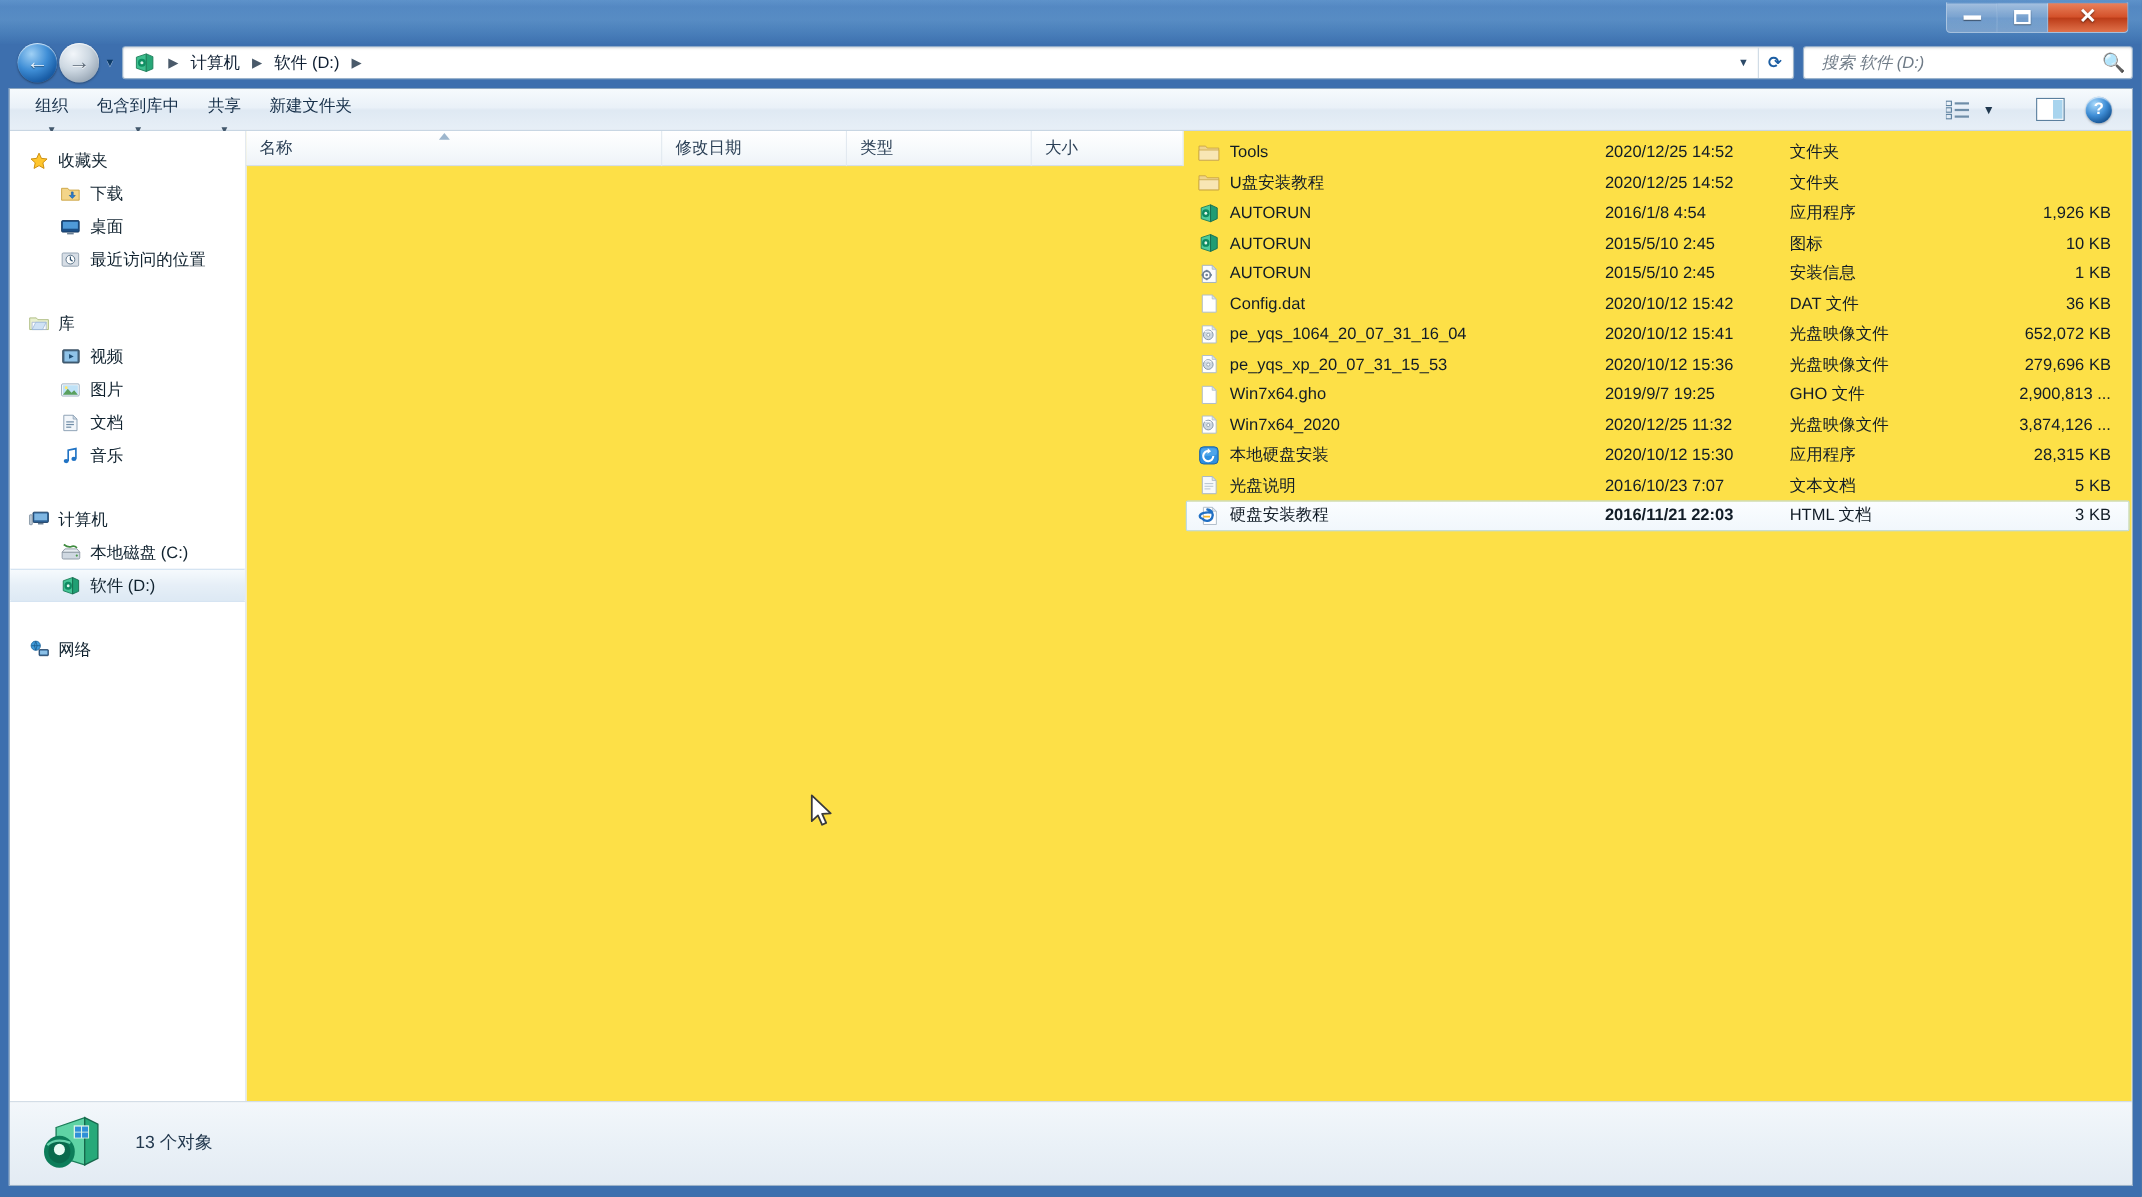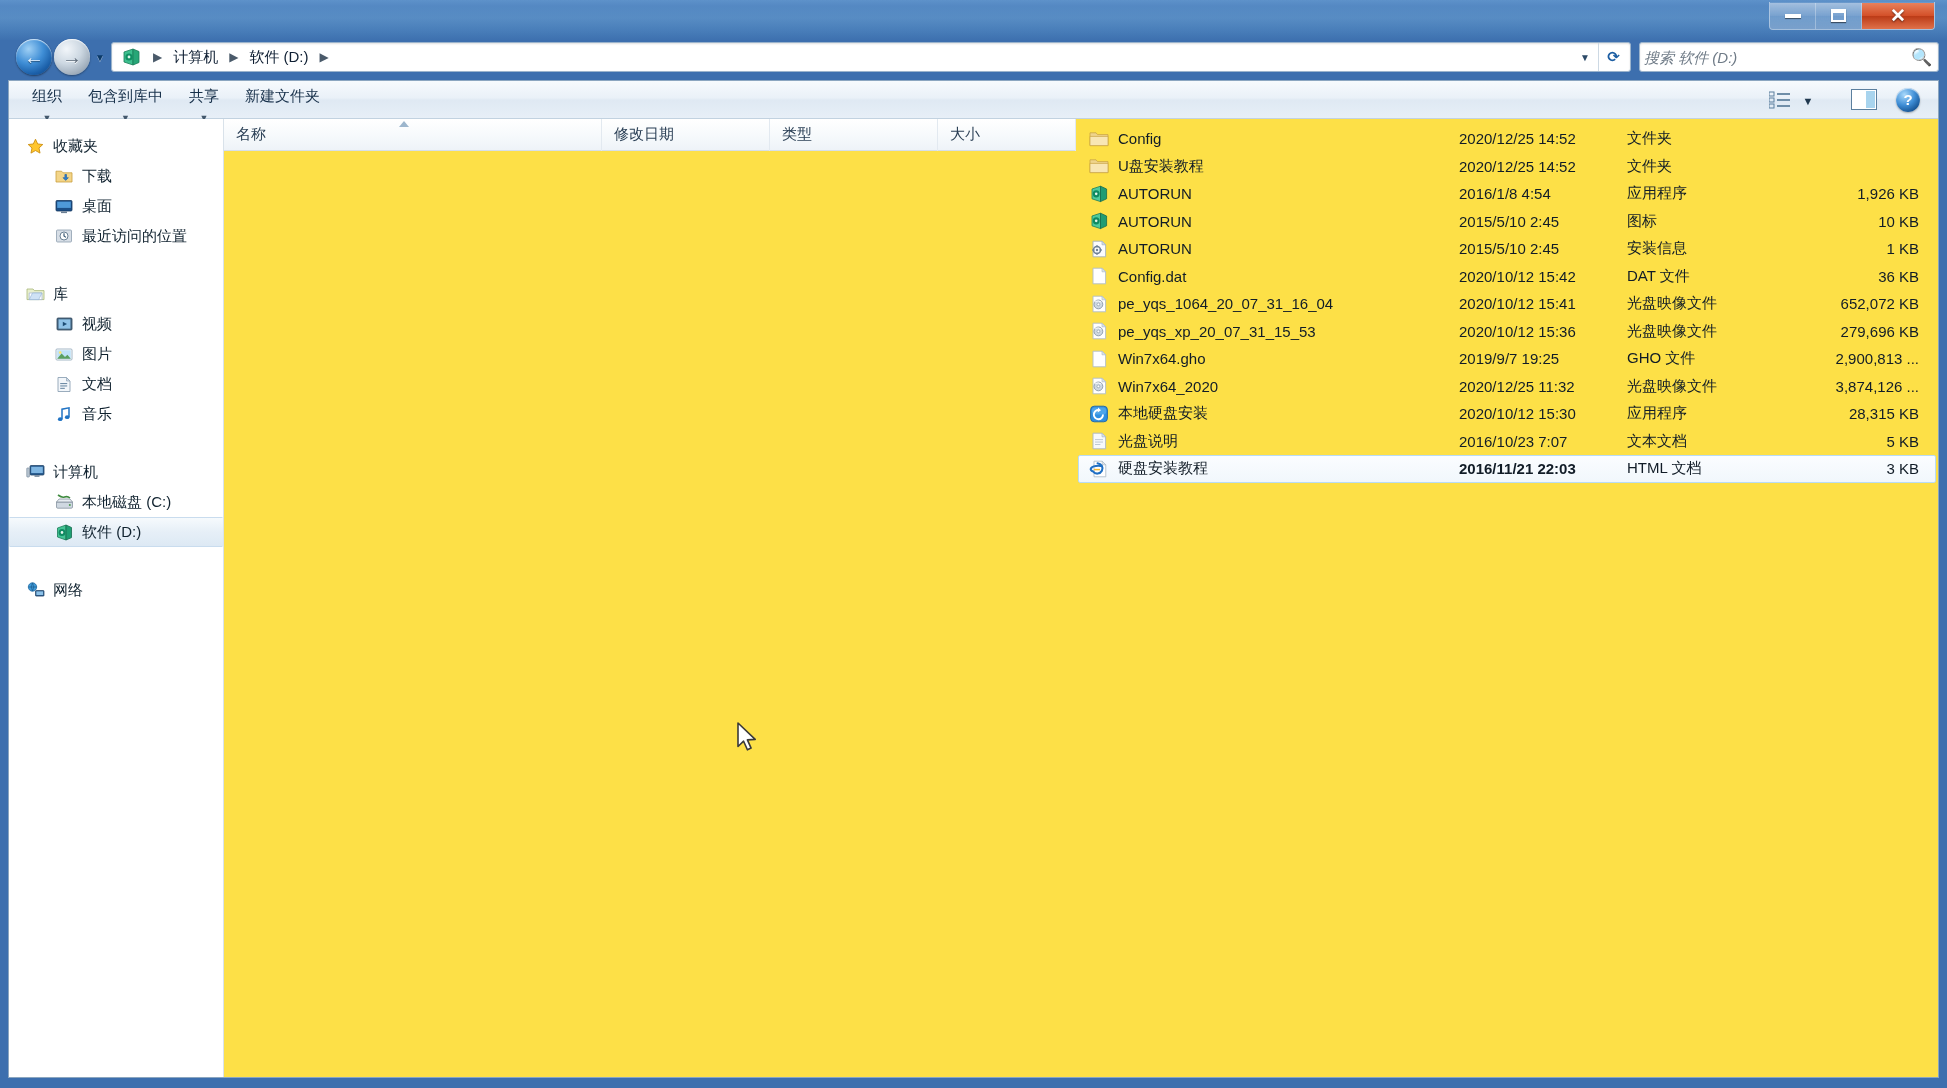--- a/index.html
+++ b/index.html
@@ -117,21 +117,21 @@
   }
   #addr-refresh {
     width: 30px; height: 28px; display:flex; align-items:center; justify-content:center;
     border-left: 1px solid #cdd9e4;
     color:#1c5ea3; font-size:15px; font-weight:bold;
   }
 
   #searchbox {
     width: 300px; height: 30px; margin-left: 8px;
     background: #fff; border: 1px solid #9ab3cc; border-radius: 3px;
-    display:flex; align-items:center; padding: 0 4px 0 4px;
+    display:flex; align-items:center; padding: 0 4px 0 16px;
     box-shadow: inset 0 1px 2px rgba(0,0,0,.12);
   }
   #search-input {
     flex: 1; border: none; outline: none;
     font-size: 15px; font-style: italic; color: #6f7b87;
     font-family: "Liberation Sans", sans-serif;
     background: transparent;
   }
   #search-input::placeholder { color:#6f7b87; font-style: italic; opacity:1; }
   #search-icon {
@@ -555,21 +555,21 @@
 
         <div id="rows">
             <div class="row">
               <div class="cell cell-name" style="width: 378px;">
                 <span style="width: 20px; height: 20px; flex: 0 0 auto; display: block;">
                   <svg class="fileicon" viewBox="0 0 20 18">
       <path d="M1 2.8 L7 2.8 L8.5 4.6 L19 4.6 L19 15.6 L1 15.6 Z" fill="#efd48c" stroke="#c9a442" stroke-width=".8"></path>
       <path d="M1 15.6 L1 6.4 L19 6.4 L19 15.6 Z" fill="#f8e6b4" stroke="#c9a442" stroke-width=".7"></path>
     </svg>
                 </span>
-                <span>Config</span>
+                <span>Tools</span>
               </div>
               <div class="cell cell-date" style="width: 168px;">2020/12/25 14:52</div>
               <div class="cell cell-type" style="width: 168px;">文件夹</div>
               <div class="cell cell-size" style="width: 138px;"></div>
             </div>
             <div class="row">
               <div class="cell cell-name" style="width: 378px;">
                 <span style="width: 20px; height: 20px; flex: 0 0 auto; display: block;">
                   <svg class="fileicon" viewBox="0 0 20 18">
       <path d="M1 2.8 L7 2.8 L8.5 4.6 L19 4.6 L19 15.6 L1 15.6 Z" fill="#efd48c" stroke="#c9a442" stroke-width=".8"></path>
@@ -759,18 +759,36 @@
                 <span>硬盘安装教程</span>
               </div>
               <div class="cell cell-date" style="width: 168px; font-weight: bold;">2016/11/21 22:03</div>
               <div class="cell cell-type" style="width: 168px;">HTML 文档</div>
               <div class="cell cell-size" style="width: 138px;">3 KB</div>
             </div>
           </div>
       </div>
     </div>
 
+    <div id="statusbar">
+      <span id="status-icon">
+        <svg width="58" height="58" viewBox="0 0 58 58">
+          <path d="M14 14 L40 5 L40 48 L14 40 Z" fill="#5fd3a5" stroke="#1b7c58" stroke-width="1.2"></path>
+          <path d="M40 5 L52 11 L52 42 L40 48 Z" fill="#27a979" stroke="#16674b" stroke-width="1.2"></path>
+          <rect x="30" y="12" width="14" height="12" fill="#e8f8f0" opacity=".9"></rect>
+          <rect x="31.2" y="13.2" width="5.4" height="4.6" fill="#2f8fd8"></rect>
+          <rect x="37.6" y="13.2" width="5.4" height="4.6" fill="#2f8fd8"></rect>
+          <rect x="31.2" y="18.6" width="5.4" height="4.6" fill="#2f8fd8"></rect>
+          <rect x="37.6" y="18.6" width="5.4" height="4.6" fill="#2f8fd8"></rect>
+          <ellipse cx="17" cy="36" rx="14" ry="14.5" fill="#0d7d5a"></ellipse>
+          <ellipse cx="17" cy="36" rx="10" ry="10.5" fill="#0a6a4c"></ellipse>
+          <ellipse cx="17" cy="34" rx="5" ry="5.2" fill="#e9fbf3"></ellipse>
+          <path d="M6 30 Q14 23 27 28" stroke="#7de9bf" stroke-width="2" fill="none" opacity=".8"></path>
+        </svg>
+      </span>
+      <span id="status-text">13 个对象</span>
+    </div>
   </div>
 
   <svg id="cursor" width="26" height="34" viewBox="0 0 26 34">
     <path d="M2 1 L2 24.5 L7.6 19.2 L11.4 27.8 L15.1 26.1 L11.4 17.9 L19.2 17.4 Z" fill="#ffffff" stroke="#3a3a3a" stroke-width="1.6" stroke-linejoin="round"></path>
   </svg>
 </div>
 
 </body></html>

